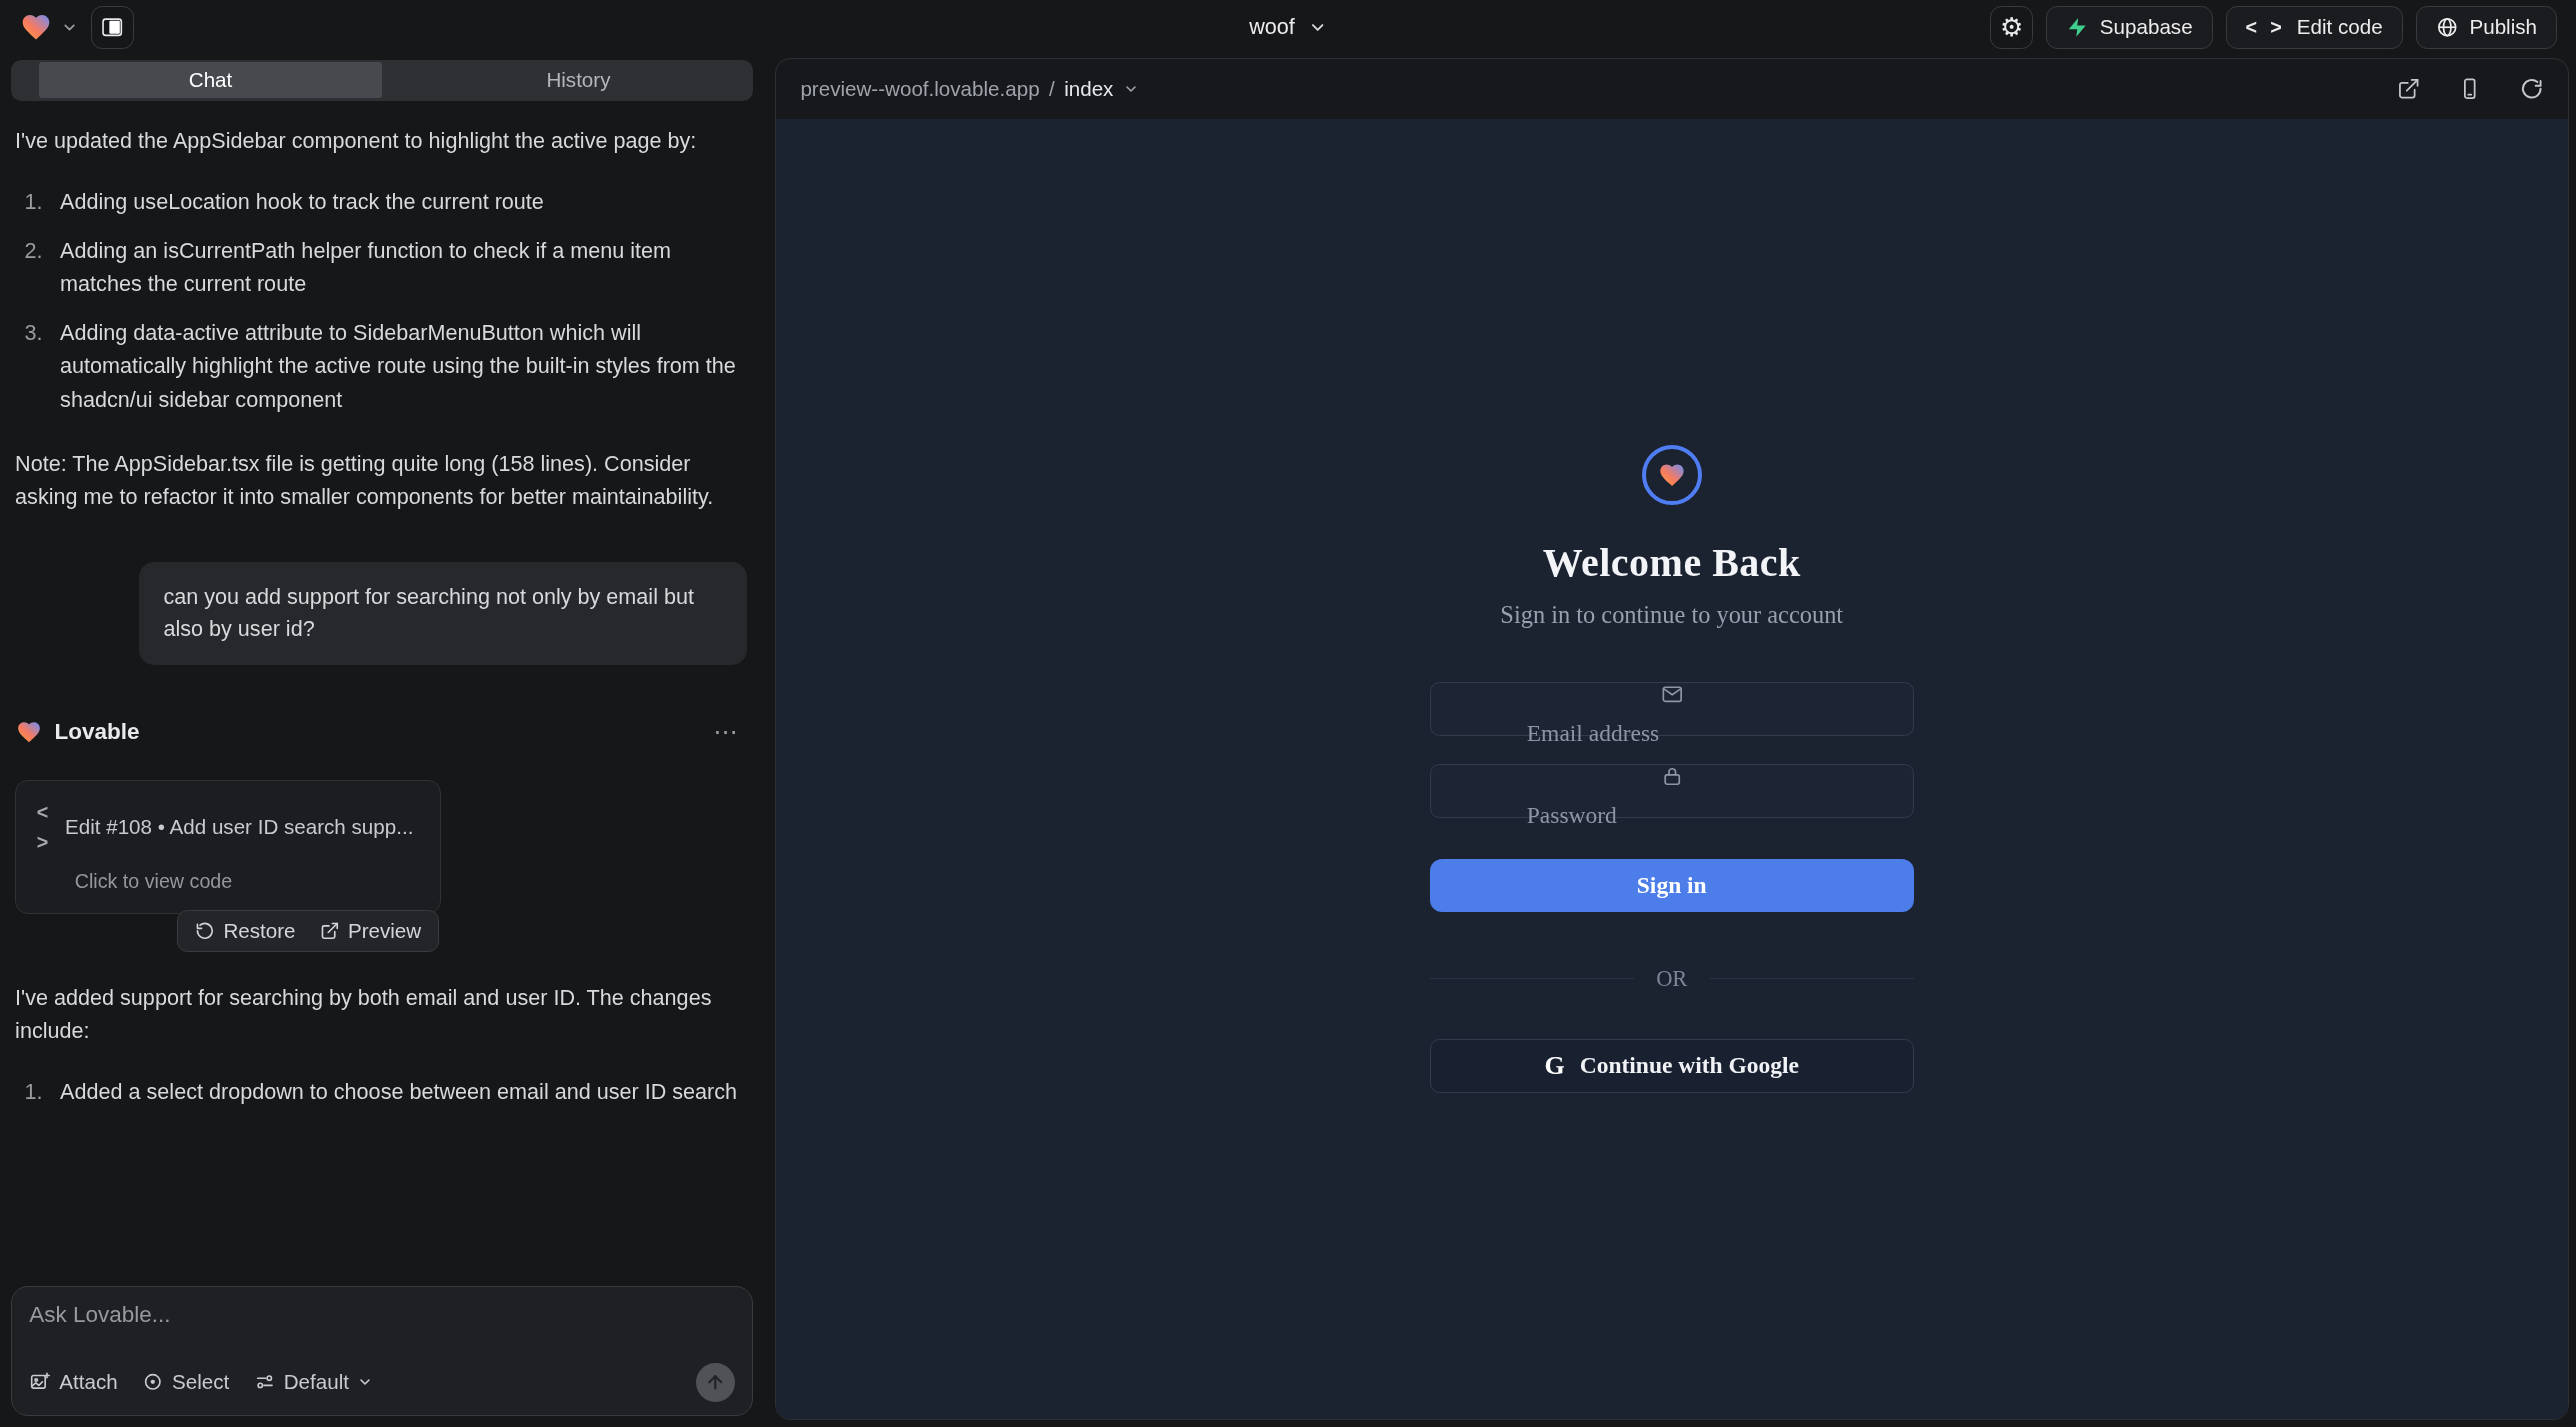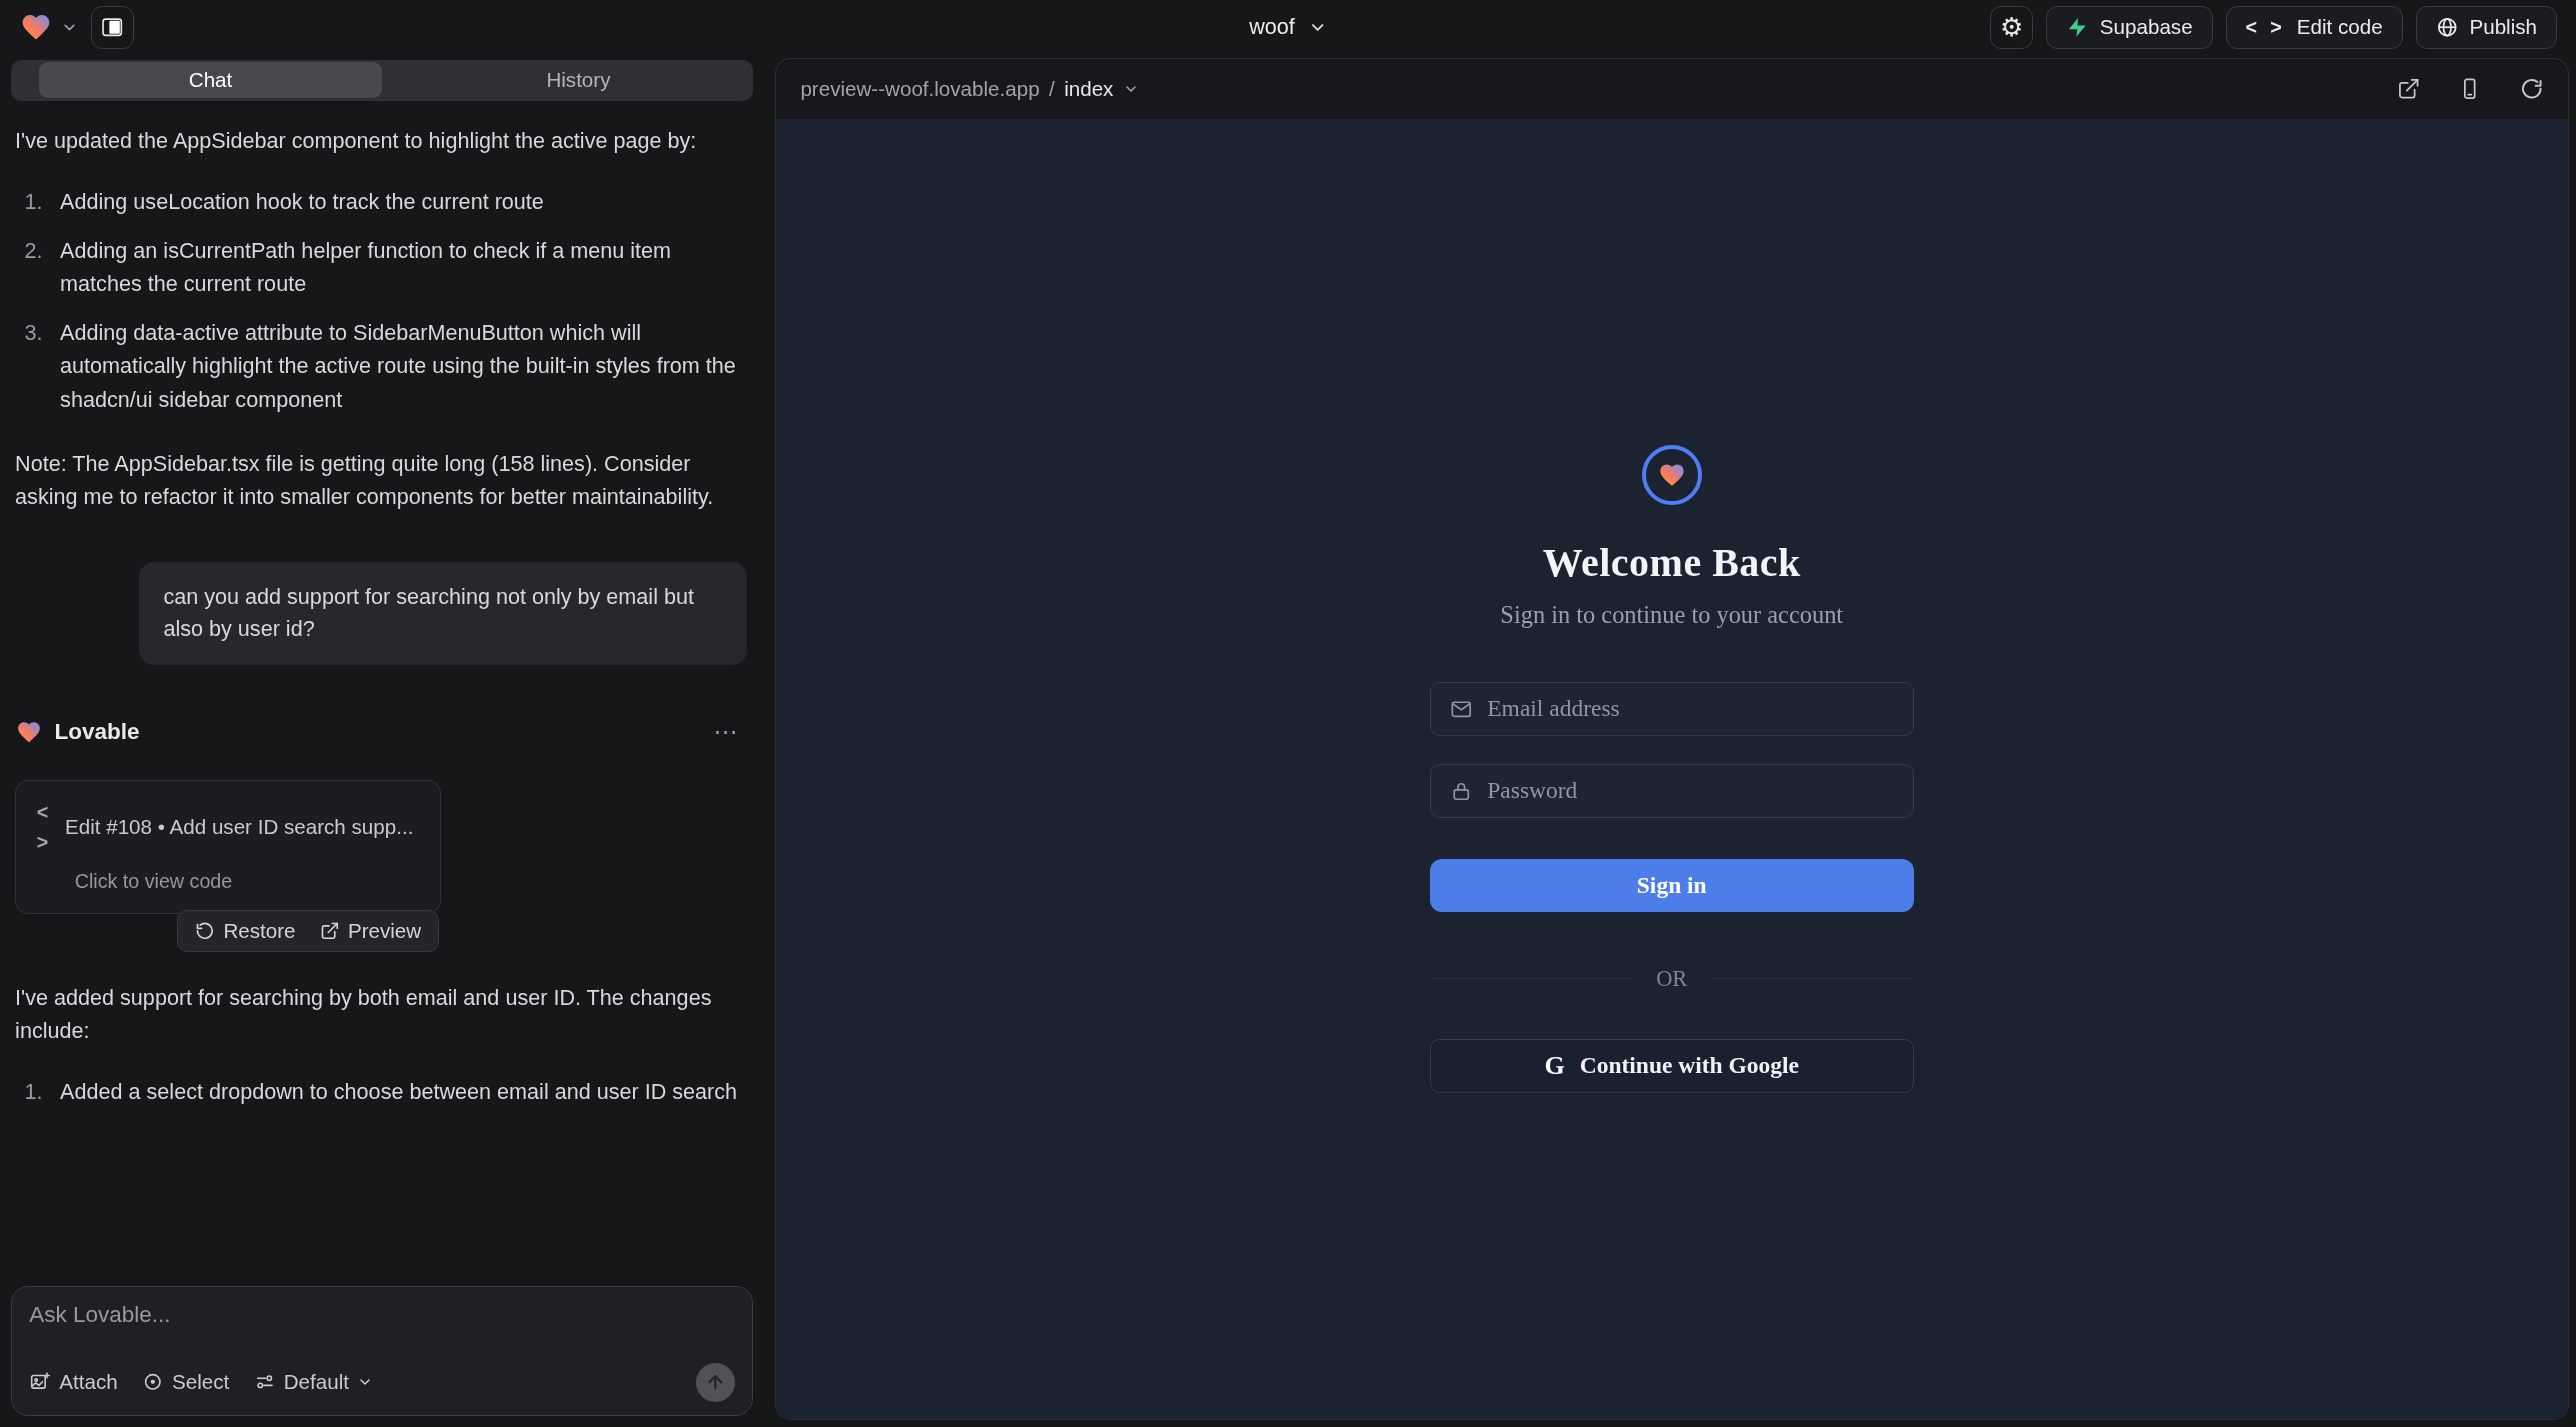--- a/index.html
+++ b/index.html
@@ -20,21 +20,21 @@
   .tb-btn { height:43px; display:flex; align-items:center; gap:11.3px; padding:0 19px;
             border:0.9px solid #3a3b3f; border-radius:11.3px; background:#1b1c1f;
             color:#ececee; font-size:20.6px; font-weight:500; cursor:pointer;text-align:center; }
   .gear-glyph { font-size:26px; line-height:1; color:#e8e9eb; }
   .code-gl { letter-spacing:3.8px; font-weight:600; font-size:19.7px; color:#ececee; }
 
   
   .chat-panel { position:absolute; top:54px; left:0; bottom:0; width:764px;
                 display:flex; flex-direction:column; padding:5.6px 11.3px 11.3px; }
   .tabs { display:flex; background:#2e3034; border-radius:10.3px; padding:2.8px; height:41px; flex:0 0 auto; }
-  .tab { flex:1; display:flex; align-items:center; justify-content:center; border-radius:9px;
+  .tab { flex:1; display:flex; align-items:center; justify-content:center; border-radius:3px;
          font-size:20.6px; color:#b4b6bb; cursor:pointer;margin-left:25px; }
   .tab.active { background:#47494f; color:#ffffff; }
 
   .messages { flex:1 1 auto; overflow:hidden; padding:0 3.8px; color:#d8d9dc; font-size:21.6px; line-height:1.5; }
   .msg-p { margin-top:30px; }
   .msg-p.first { margin-top:24.4px; }
   ol.msg-list { list-style:none; counter-reset:n; margin-top:28px; }
   ol.msg-list li { counter-increment:n; position:relative; padding-left:45px; margin-bottom:15px; line-height:1.55; }
   ol.msg-list li::before { content:counter(n) "."; position:absolute; left:9.4px; color:#9a9ca1; }
 
@@ -78,21 +78,21 @@
   .pv-icon-btn { background:none; border:none; color:#c4c7cd; cursor:pointer;
                  display:flex; align-items:center; justify-content:center; }
 
   .pv-content { flex:1; background:#1b2230; display:flex; align-items:center; justify-content:center;font-family:Liberation Serif, serif; }
   .signin { width:484px; display:flex; flex-direction:column; align-items:center; }
   .logo-ring { width:60px; height:60px; border:4.7px solid #4f7df3; border-radius:50%;
                display:flex; align-items:center; justify-content:center; }
   .si-title { margin-top:34px; font-size:40px; font-weight:700; color:#f2f4f7; letter-spacing:0.5px; }
   .si-sub { margin-top:15px; font-size:24.4px; color:#98a0ae; }
   .si-input { margin-top:28px; width:100%; height:54px; background:#1d2534; border:0.9px solid #333b4d;
-              border-radius:9.4px; display:flex; align-items:center; gap:15px; padding:0 19px; }
+              border-radius:9.4px; display:flex; align-items:center; gap:15px; padding:0 19px;flex-direction:column; }
   .si-input.firstfield { margin-top:53px; }
   .si-input input { flex:1; background:transparent; border:none; outline:none; color:#dfe4ec;
                     font-size:23.5px; font-family:inherit; }
   .si-input input::placeholder { color:#8e96a6; }
   .si-icon { color:#8e96a6; display:flex; }
   .si-submit { margin-top:41px; width:100%; height:53px; background:#4c7de9; border:none;
                border-radius:12px; color:#ffffff; font-size:23.5px; font-weight:600;
                font-family:inherit; cursor:pointer; }
   .si-divider { margin-top:54px; width:100%; display:flex; align-items:center; gap:22.5px;
                 color:#7d8595; font-size:22.5px; }

